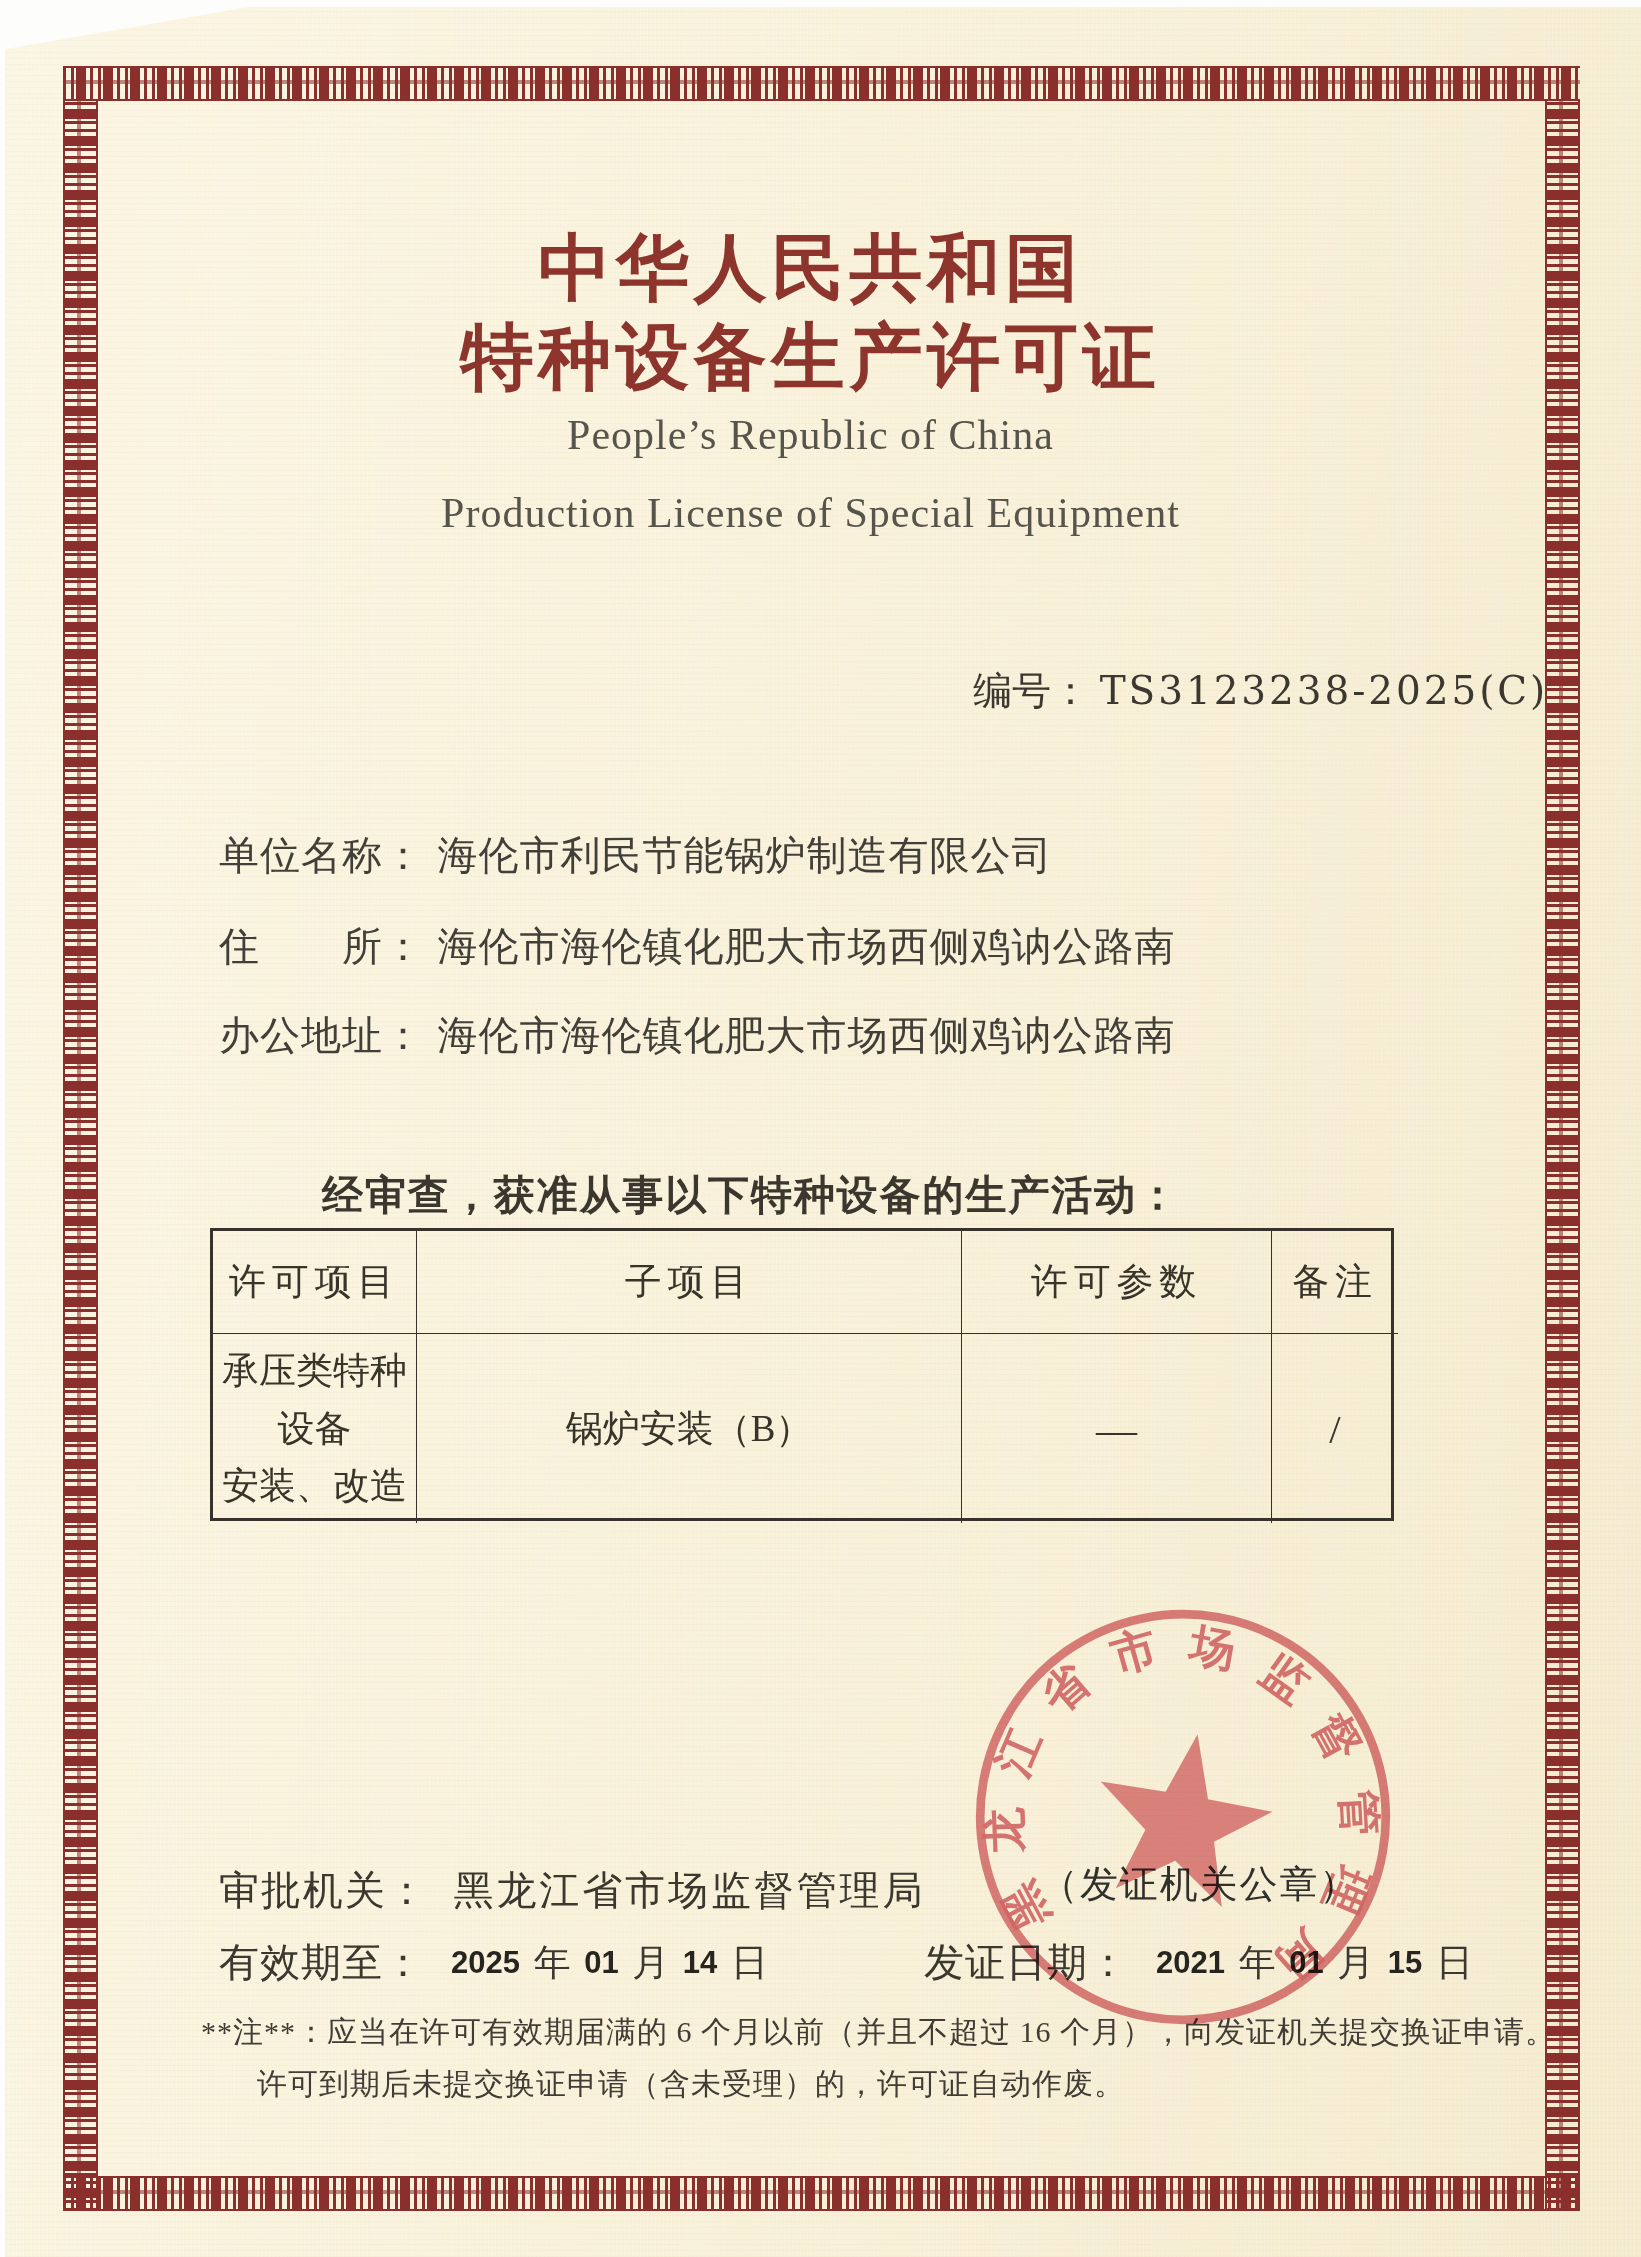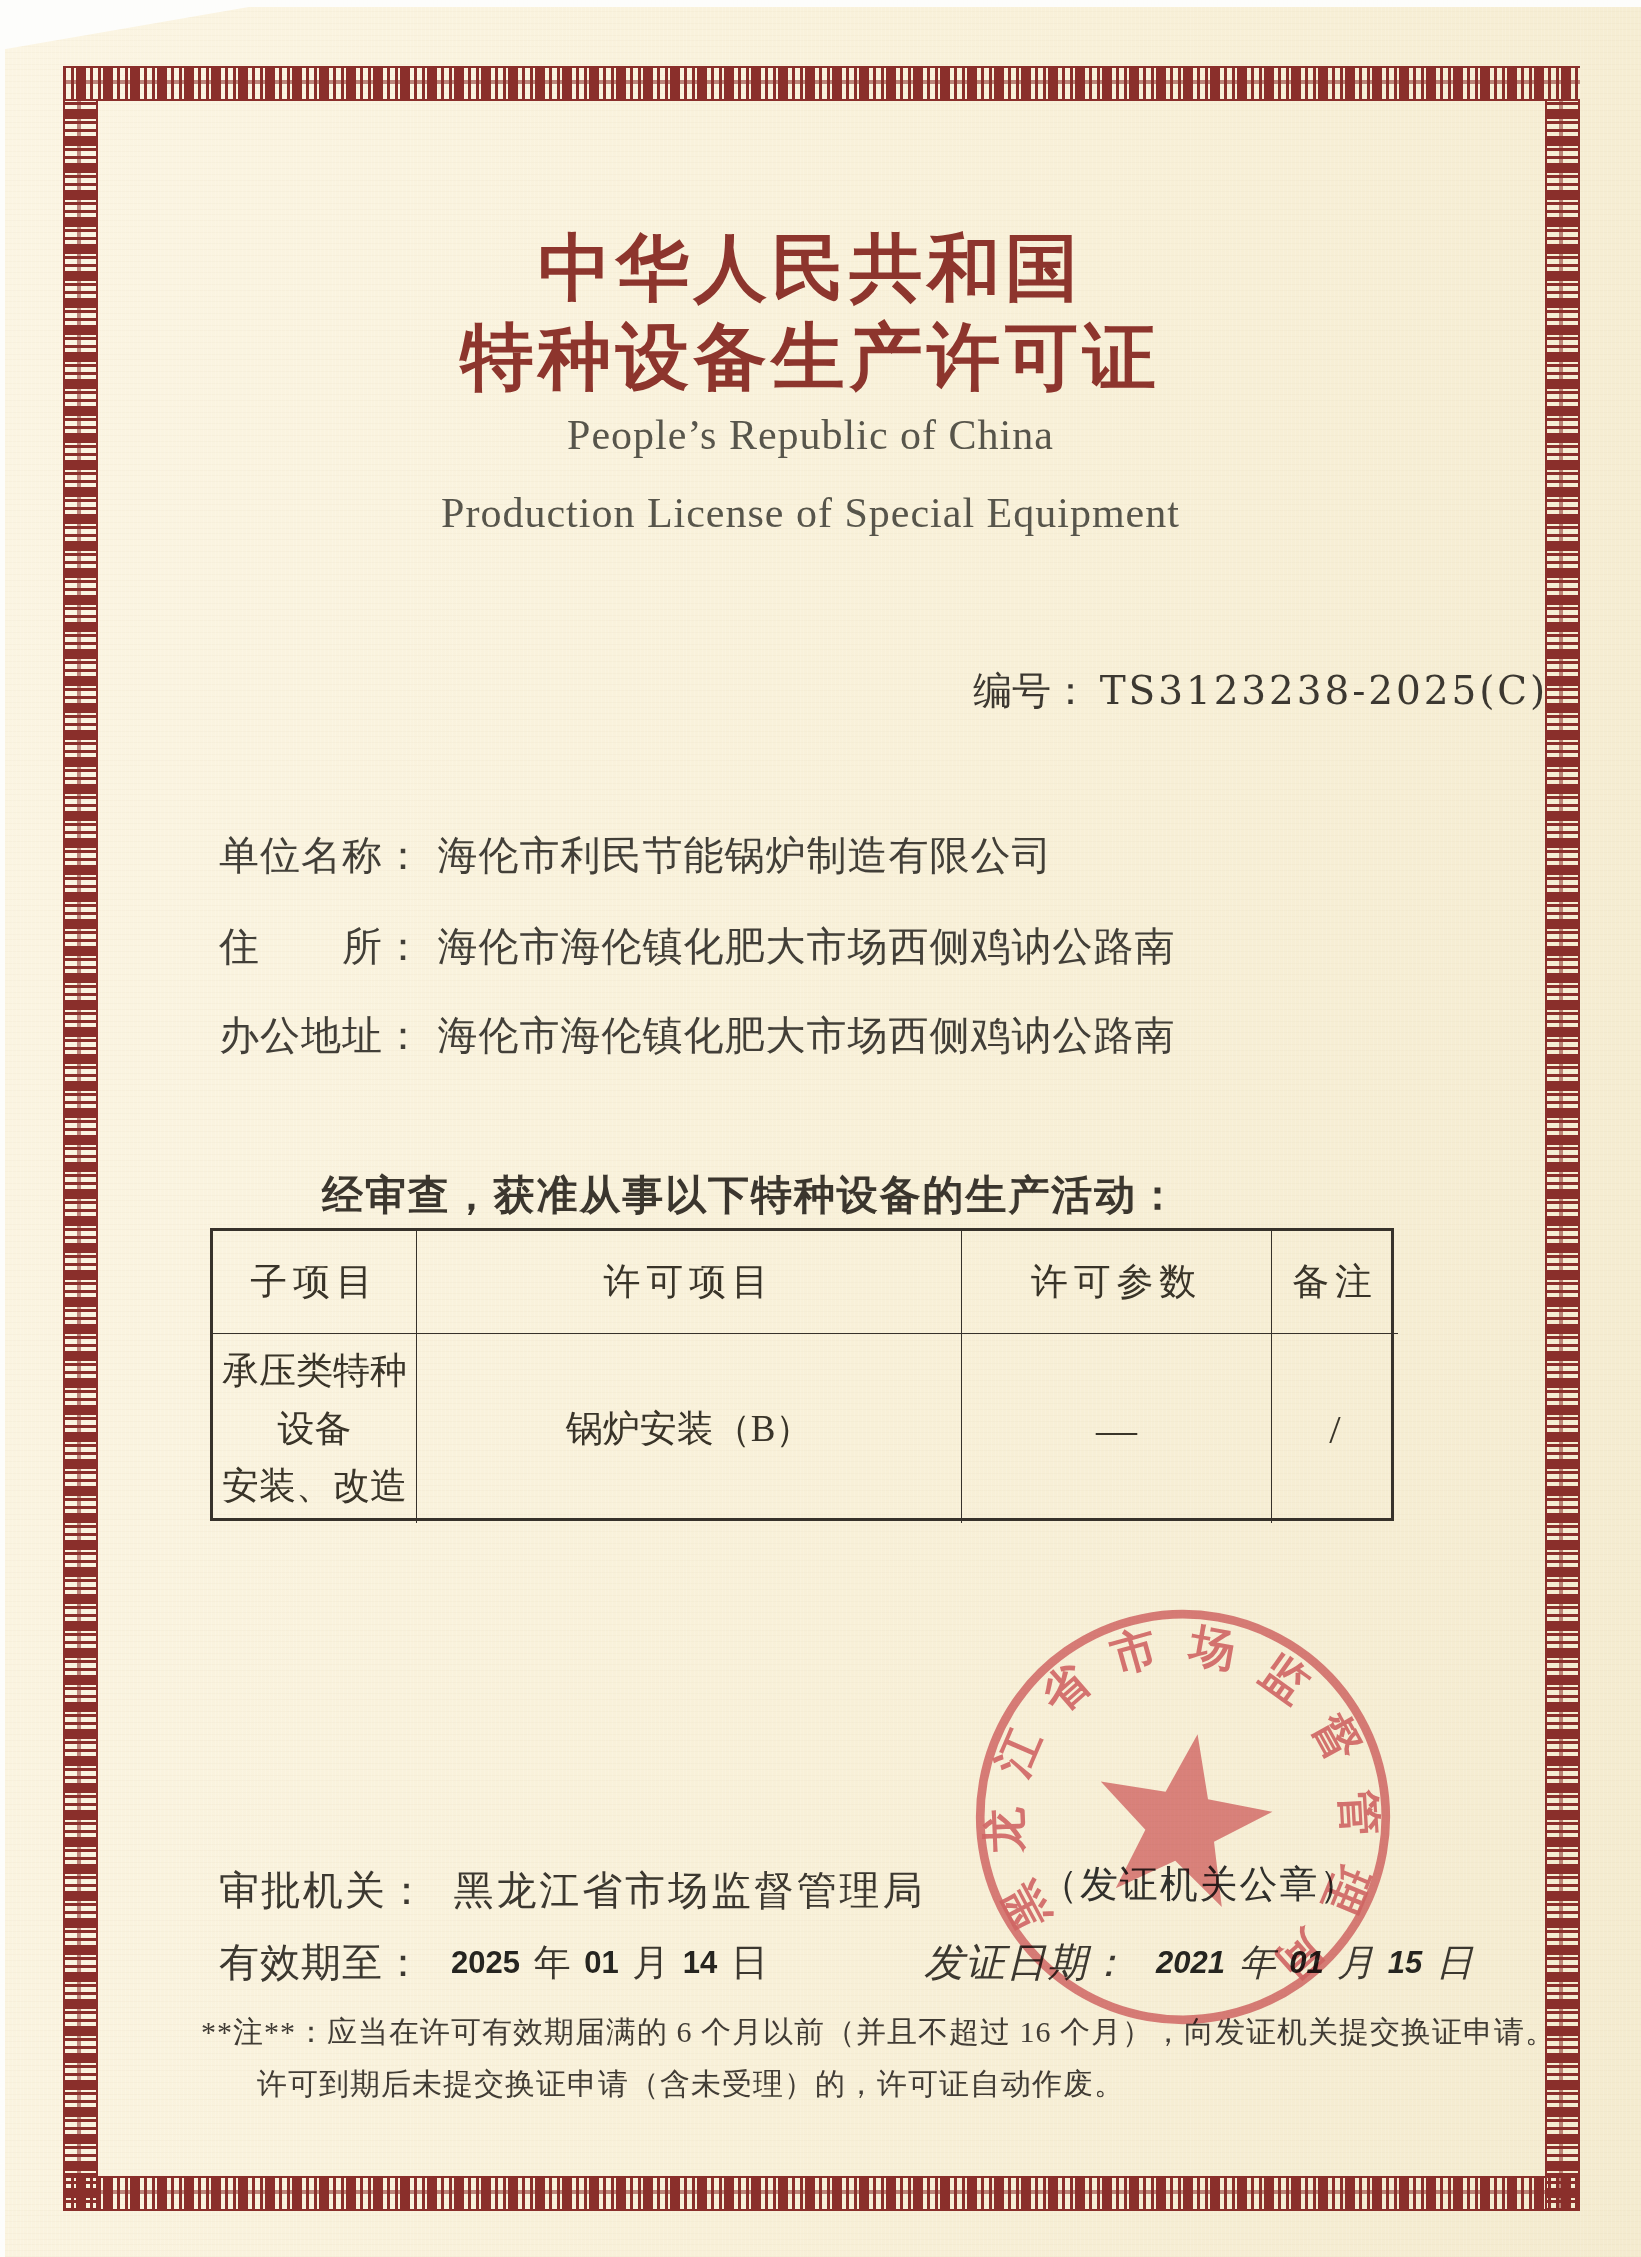--- a/index.html
+++ b/index.html
@@ -75,21 +75,21 @@
   .cell.item{white-space:pre-line;line-height:1.55;}
   .cell.dash,.cell.slash{font-size:41px;}
 
   .authority-row{position:absolute;left:219px;top:1863px;font-size:40px;color:#3c3830;white-space:nowrap;}
   .authority-row .info-label{margin-right:25px;letter-spacing:1.9px;}
   .authority-row .info-value{letter-spacing:2.9px;}
   .seal-note{position:absolute;left:1040px;top:1859px;font-size:38px;color:#30302c;letter-spacing:1.9px;}
 
   .date-row{position:absolute;top:1935px;display:flex;align-items:center;white-space:nowrap;}
   .date-valid{left:219px;}
-  .date-issue{left:924px;font-style:italic;}
+  .date-issue{left:924px;}
   .d-label{font-size:40px;color:#3c3830;letter-spacing:1px;margin-right:17.4px;}
   .d-num{font-family:"Liberation Sans","DejaVu Sans",sans-serif;font-weight:bold;font-size:31px;color:#262520;margin:0 9.7px;}
   .d-cn{font-size:37px;color:#3c3830;margin:0 3.9px;}
 
   .note-line{position:absolute;font-size:30px;color:#413c35;letter-spacing:1px;white-space:nowrap;}
   .note-1{left:201px;top:2012px;}
   .note-2{left:257px;top:2064px;}
 
   .stamp{position:absolute;left:959px;top:1593px;width:448px;height:448px;
     transform:rotate(10deg);mix-blend-mode:multiply;opacity:.92;pointer-events:none;}
@@ -129,22 +129,22 @@
   <div class="info-row row-residence">
     <span class="info-label">住　　所：</span><span class="info-value">海伦市海伦镇化肥大市场西侧鸡讷公路南</span>
   </div>
   <div class="info-row row-office">
     <span class="info-label">办公地址：</span><span class="info-value">海伦市海伦镇化肥大市场西侧鸡讷公路南</span>
   </div>
 
   <div class="intro">经审查，获准从事以下特种设备的生产活动：</div>
 
   <div class="lic-table">
+    <div class="cell header">许可项目</div>
     <div class="cell header">子项目</div>
-    <div class="cell header">许可项目</div>
     <div class="cell header">许可参数</div>
     <div class="cell header last-col">备注</div>
     <div class="cell item last-row">承压类特种设备
 安装、改造</div>
     <div class="cell last-row">锅炉安装（B）</div>
     <div class="cell dash last-row">—</div>
     <div class="cell slash last-col last-row">/</div>
   </div>
 
   <div class="authority-row">

